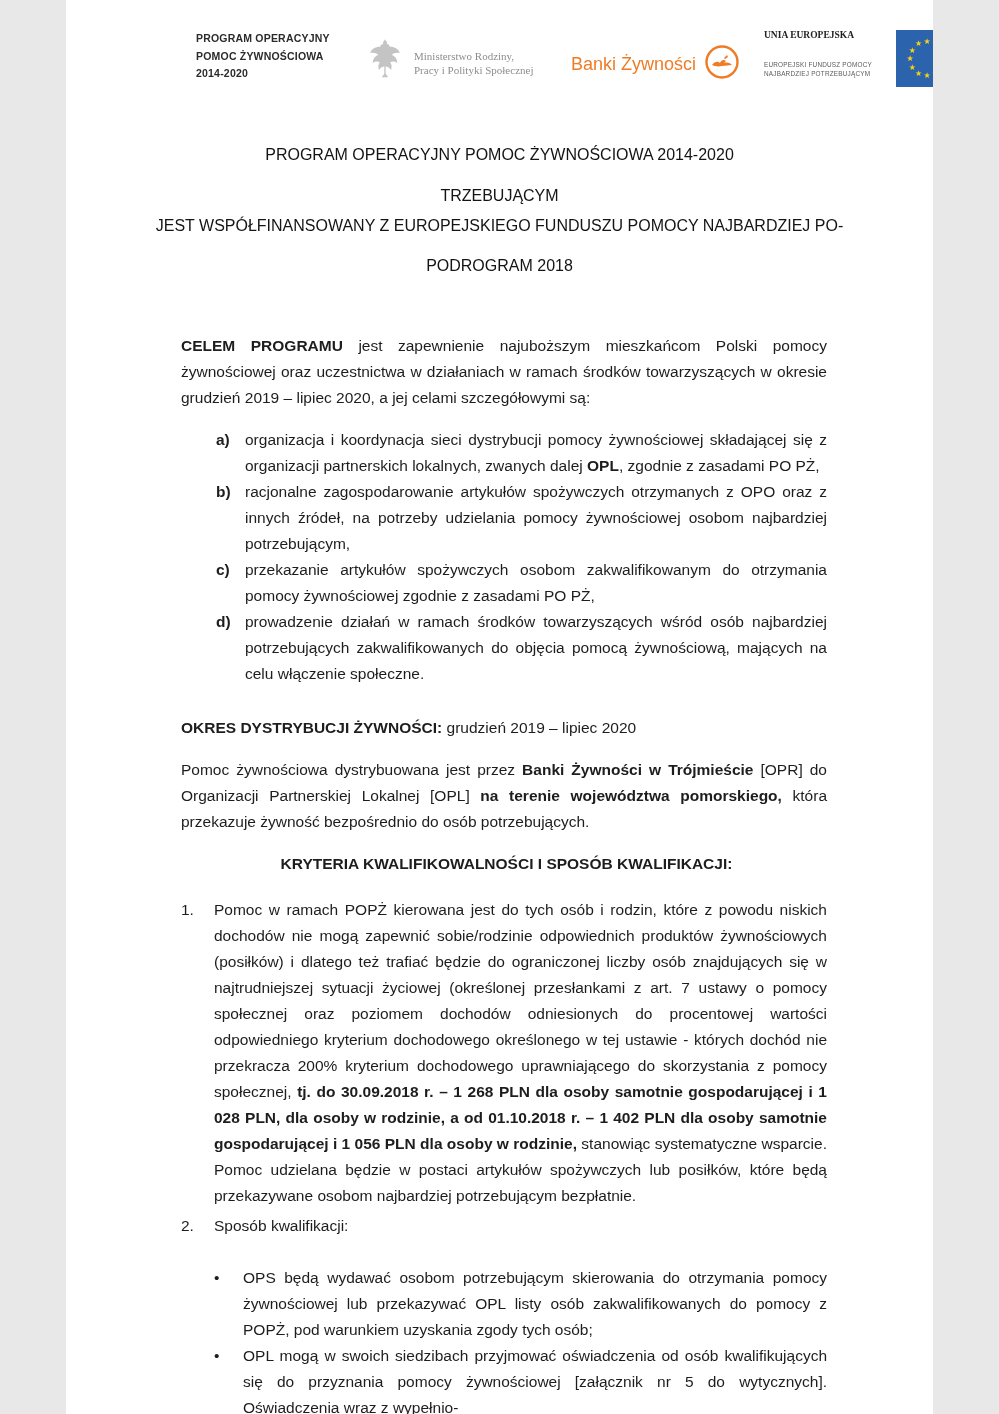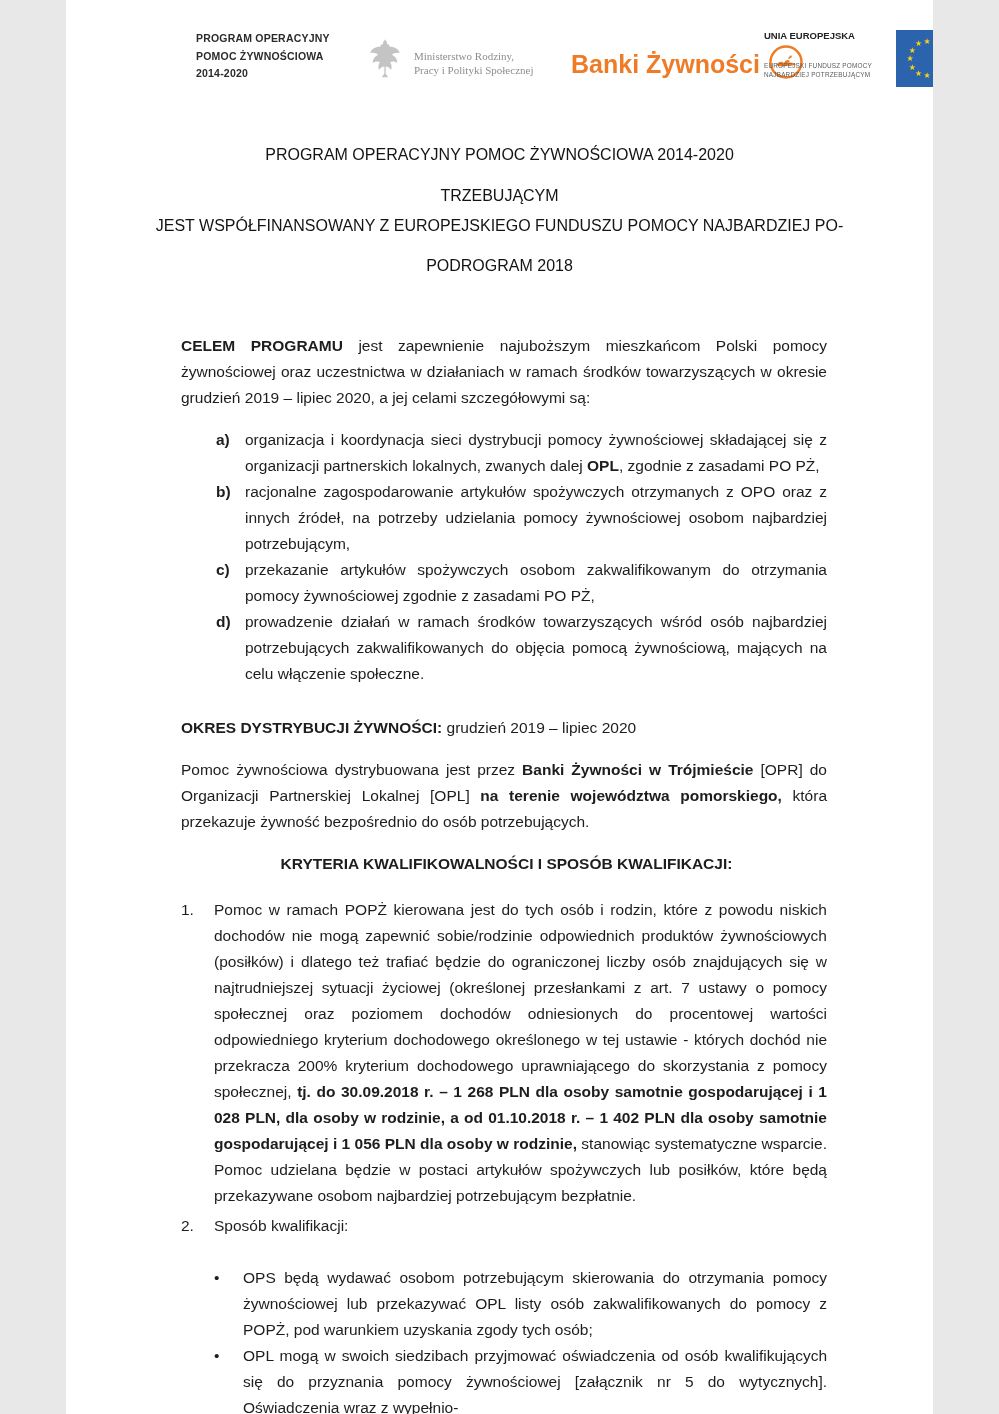--- a/index.html
+++ b/index.html
@@ -7,24 +7,24 @@
     position:relative;width:867px;height:1414px;margin:0 auto;background:#ffffff;
     font-family:"Liberation Sans", sans-serif;color:#1c1c1c;overflow:hidden;
   }
   
   .hdr{position:relative;height:112px;}
   .hdr .blk{position:absolute;}
   .h-program{left:130px;top:30px;font-size:10.5px;font-weight:700;line-height:17.5px;color:#2b2b2b;letter-spacing:.2px;}
   .h-ministry{left:300px;top:36px;display:flex;align-items:center;gap:10px;}
   .h-ministry .mtxt{font-family:"Liberation Serif", serif;color:#8d8d8d;font-size:11px;line-height:14.5px;text-align:left;}
   .h-banki{left:505px;top:44px;display:flex;align-items:center;gap:8px;}
-  .h-banki .btxt{font-size:25px;font-weight:700;}
+  .h-banki .btxt{font-size:18px;font-weight:400;}
   .h-eu{left:698px;top:30px;display:flex;gap:14px;}
   .h-eu .ecol{width:118px;}
-  .h-eu .etitle{font-size:9.5px;font-weight:700;color:#222;}
+  .h-eu .etitle{font-size:9.5px;font-weight:700;color:#222;font-family:Liberation Serif, serif;}
   .h-eu .esub{margin-top:20px;font-size:6.4px;line-height:9px;color:#5a5a5a;letter-spacing:.2px;}
   
   .titles{text-align:center;font-weight:400;font-size:16px;color:#141414;}
   .t1{margin-top:32px;line-height:22px;}
   .t2{margin-top:15px;line-height:30px;}
   .t3{margin-top:14px;line-height:22px;}
   
   .content{margin:0 106px 0 115px;font-size:15.5px;line-height:26px;text-align:justify;color:#1d1d1d;}
   .b{font-weight:700;}
   .intro{margin-top:56px;}

